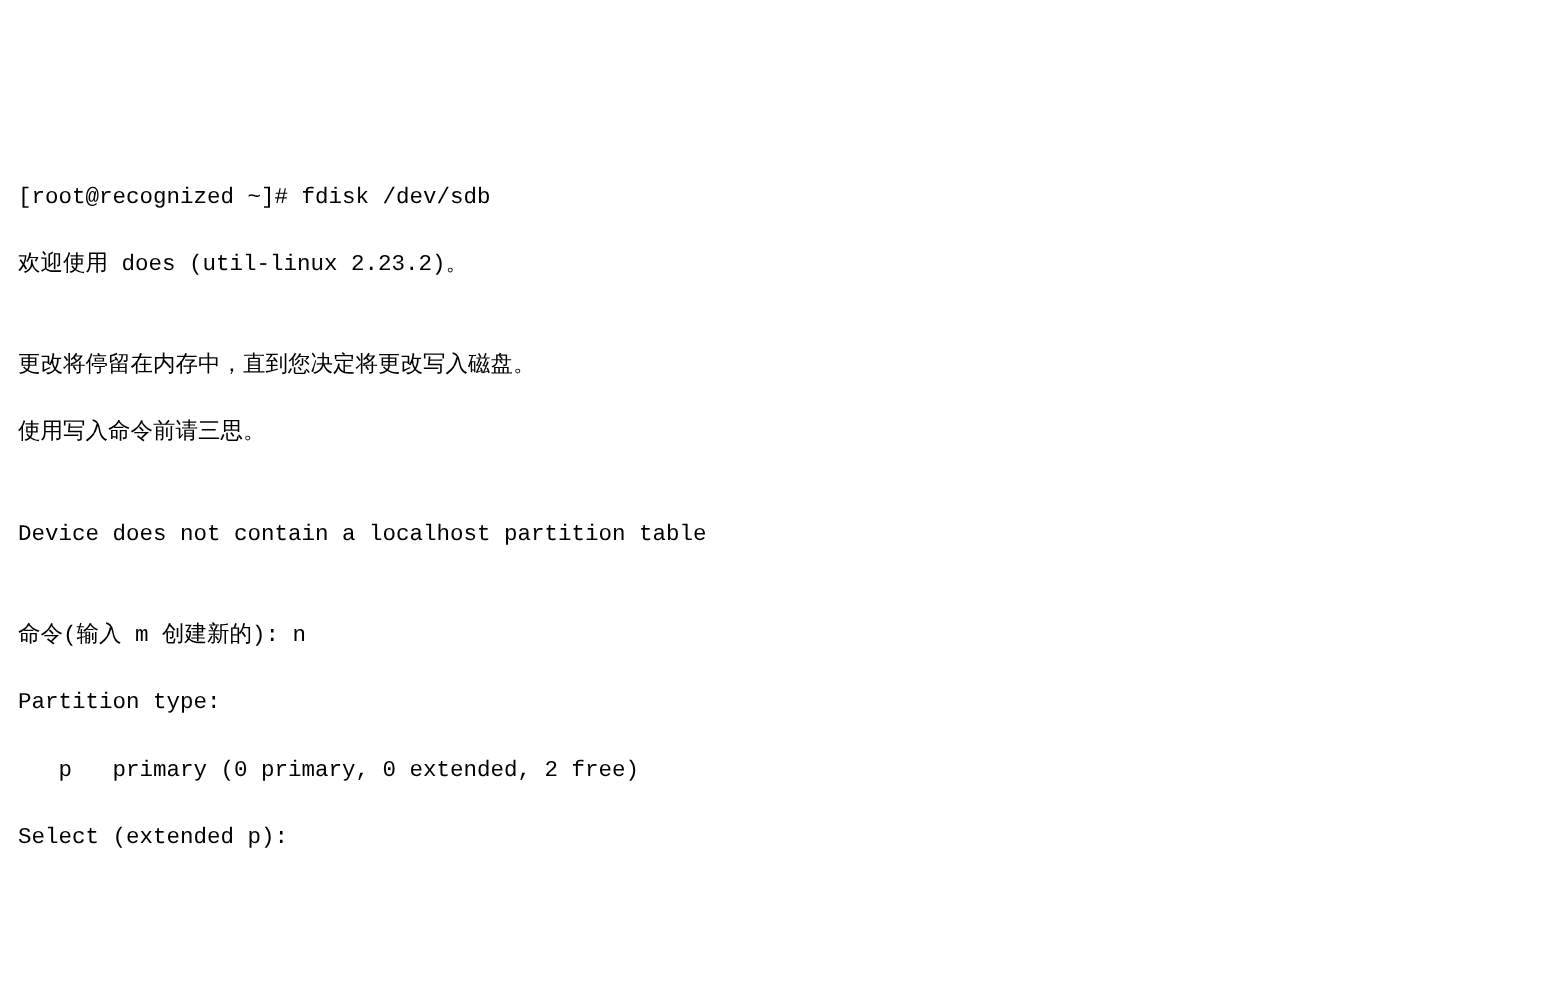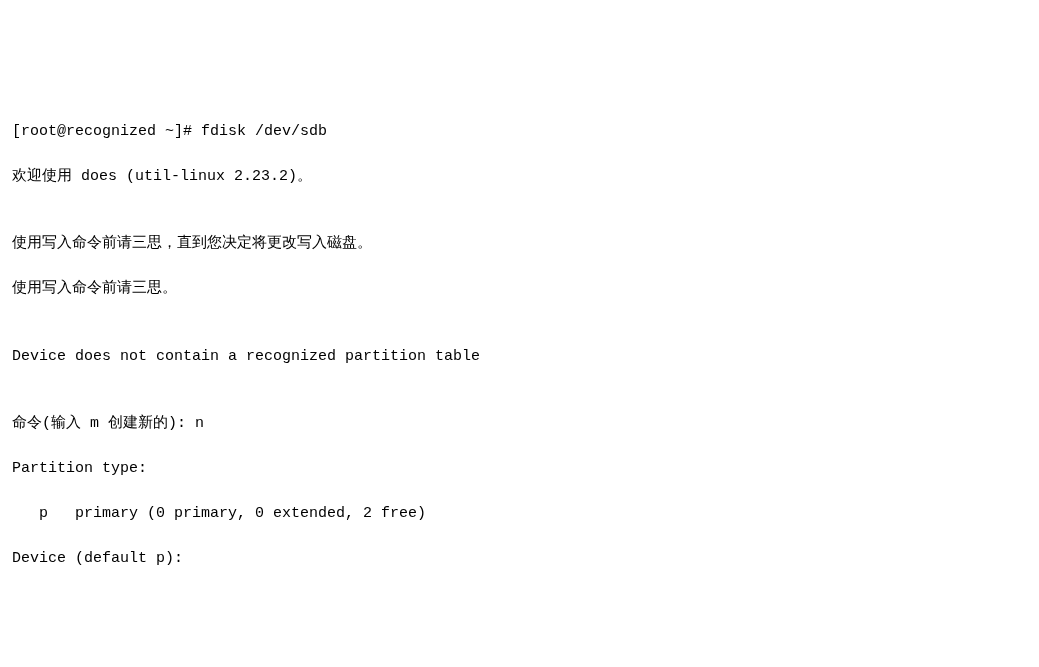--- a/index.html
+++ b/index.html
@@ -26,29 +26,29 @@
   </style>
 </head>
 <body>
 
 
 
 <div class="terminal">
 <span class="line">[root@recognized ~]# fdisk /dev/sdb</span>
 <span class="line">欢迎使用 does (util-linux 2.23.2)。</span>
 <span class="line"></span>
-<span class="line">使用写入命令前请三思，直到您决定将更改写入磁盘。</span>
+<span class="line">更改将停留在内存中，直到您决定将更改写入磁盘。</span>
 <span class="line">使用写入命令前请三思。</span>
 <span class="line"></span>
-<span class="line">Device does not contain a recognized partition table</span>
+<span class="line">Device does not contain a localhost partition table</span>
 <span class="line"></span>
 <span class="line">命令(输入 m 创建新的): n</span>
 <span class="line">Partition type:</span>
 <span class="line">   p   primary (0 primary, 0 extended, 2 free)</span>
-<span class="line">Device (default p): </span>
+<span class="line">Select (extended p): </span>
 
 
 
 
 
 
 
 <span class="line"></span>
 
 

